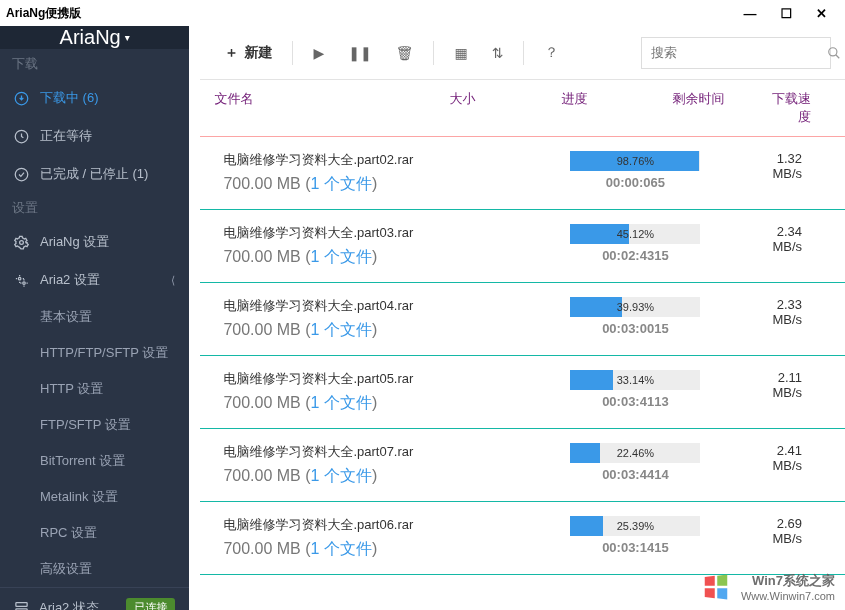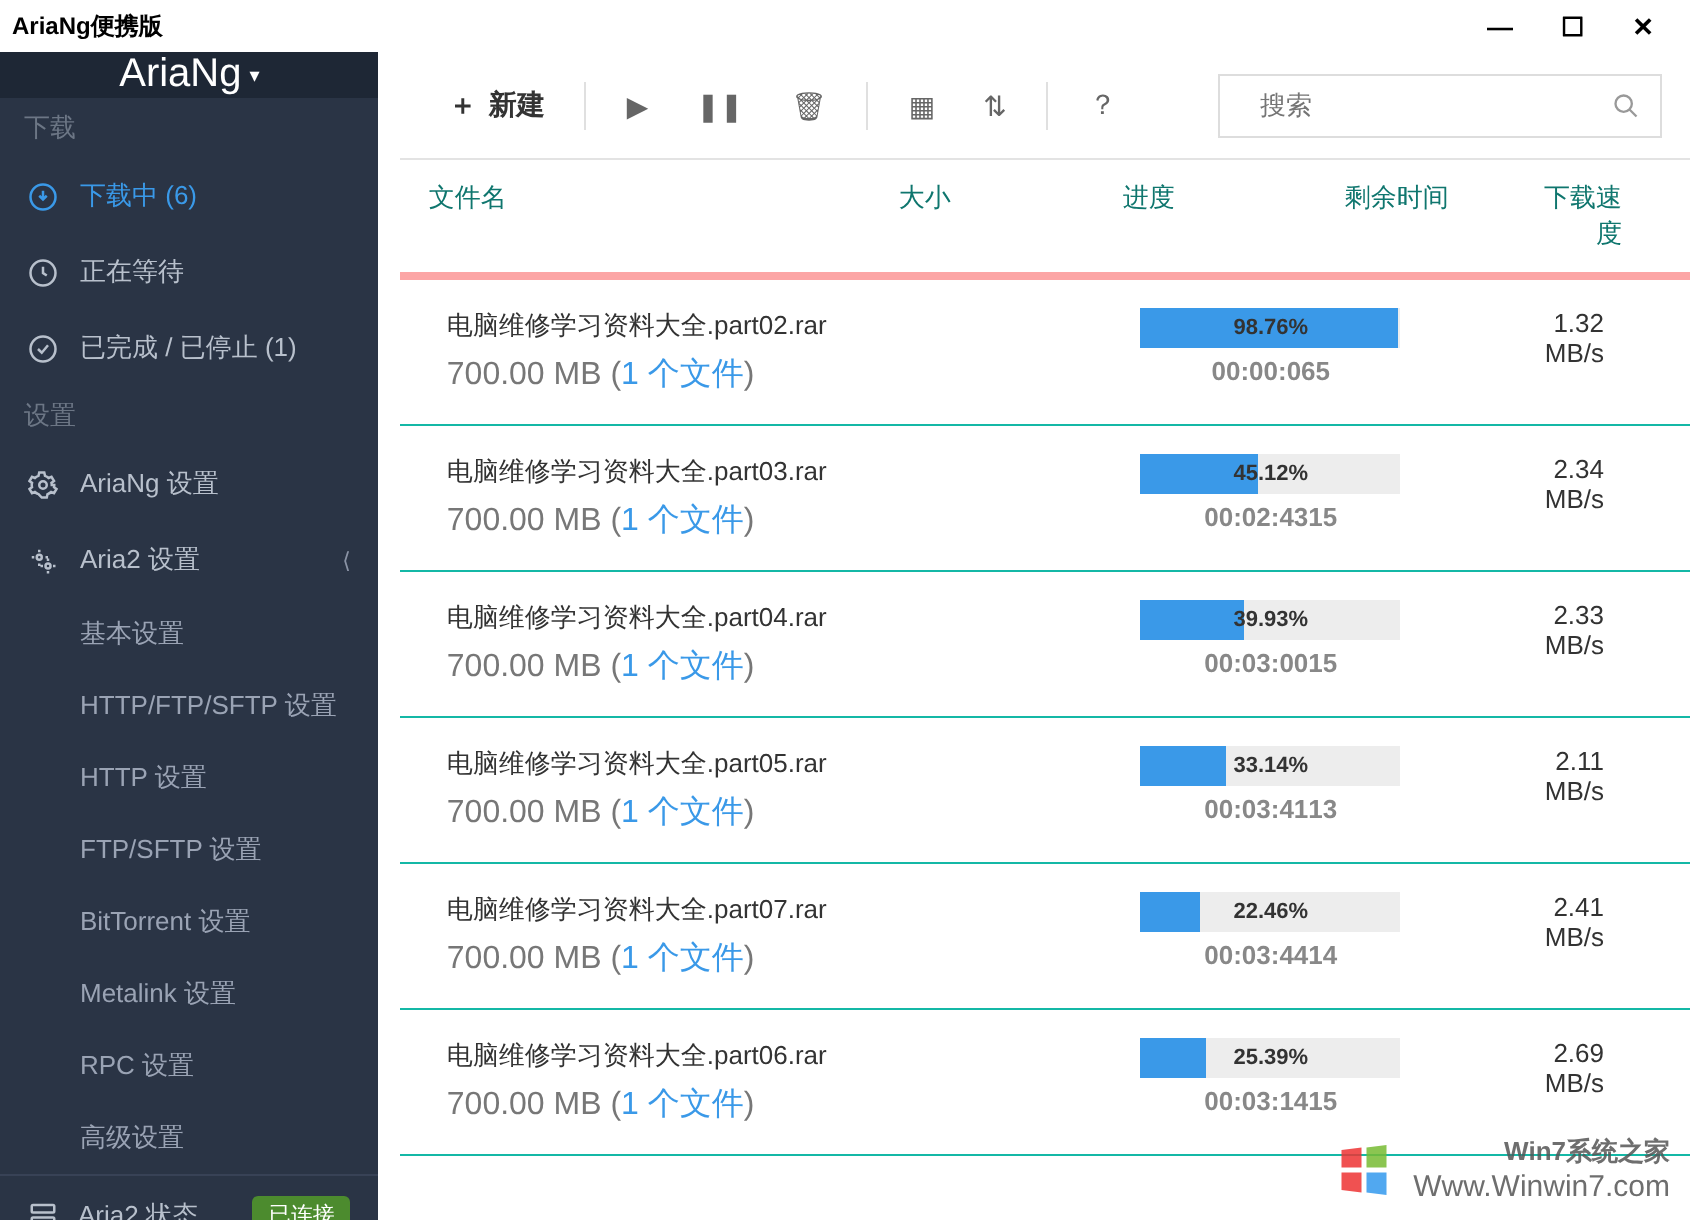--- a/index.html
+++ b/index.html
@@ -18,38 +18,38 @@
 .nav-item .ico { width: 16px; text-align: center; font-size: 14px; }
 .sub-item { padding: 9px 14px 9px 40px; color: #9aa3b4; font-size: 13px; cursor: pointer; }
 .status-row { margin-top: auto; padding: 10px 14px; display: flex; align-items: center; gap: 10px; border-top: 1px solid #384256; }
 .badge { background: #4c8b2e; color: #fff; padding: 2px 8px; border-radius: 3px; font-size: 11px; margin-left: auto; }
 .chev { margin-left: auto; font-size: 11px; color: #8a93a5; }
 .main { flex: 1; display: flex; flex-direction: column; background: #fff; }
 .toolbar { height: 54px; border-bottom: 1px solid #e3e3e3; display: flex; align-items: center; padding: 0 14px; gap: 4px; }
 .tbtn { display: flex; align-items: center; gap: 6px; padding: 6px 10px; color: #666; font-size: 14px; cursor: pointer; }
 .tbtn.primary { font-weight: bold; color: #333; }
 .sep { width: 1px; height: 24px; background: #e0e0e0; margin: 0 6px; }
-.search-box { margin-left: auto; border: 1px solid #ddd; width: 222px; height: 32px; display: flex; align-items: center; padding: 0 20px; color: #999; font-size: 13px; }
+.search-box { margin-left: auto; border: 1px solid #ddd; width: 190px; height: 32px; display: flex; align-items: center; padding: 0 9px; color: #999; font-size: 13px; }
 .search-box input { border: none; outline: none; flex: 1; font-size: 13px; }
-.columns { display: flex; padding: 10px 14px; font-size: 13px; color: #0f766e; border-bottom: 4px solid #fca5a5; }
+.columns { display: flex; padding: 10px 14px; font-size: 13px; color: #701a75; border-bottom: 1px solid #fca5a5; }
 .col-name { width: 235px; }
 .col-size { width: 112px; }
 .col-prog { width: 72px; }
 .col-time { width: 130px; text-align: center; }
 .col-speed { flex: 1; text-align: right; padding-right: 20px; }
 .row { display: flex; padding: 14px 23px; border-bottom: 1px solid #14b8a6; font-size: 13px; align-items: flex-start; }
 .file-cell { width: 235px; }
 .file-cell .fname { color: #333; margin-bottom: 5px; }
 .file-cell .fmeta { color: #777; font-size: 16px; }
 .file-cell .fmeta .link { color: #3a99e8; }
 .size-cell { width: 112px; }
 .prog-cell { width: 202px; }
 .prog-bar { position: relative; width: 130px; height: 20px; background: #ededed; overflow: hidden; }
 .prog-fill { height: 100%; background: #3a99e8; }
-.prog-text { position: absolute; top: 0; left: 0; width: 100%; height: 100%; display: flex; align-items: center; justify-content: center; font-size: 11px; color: #333; font-weight: bold; }
+.prog-text { position: absolute; top: 0; left: 0; width: 100%; height: 100%; display: flex; align-items: center; justify-content: center; font-size: 11px; color: #333; }
 .prog-info { width: 130px; display: flex; justify-content: center; font-size: 13px; color: #888; margin-top: 4px; font-weight: bold; }
 .speed-cell { flex: 1; text-align: right; color: #333; padding-right: 20px; }
 .watermark { position: absolute; right: 10px; bottom: 8px; text-align: right; color: #555; font-size: 13px; display: flex; align-items: center; gap: 8px; opacity: 0.85; }
 .wm-logo { width: 34px; height: 30px; border-radius: 50%; display:flex; align-items:center; justify-content:center; font-size:20px;}
 svg { display: block; }
 </style>
 </head>
 <body>
 
 <div class="titlebar">
@@ -304,15 +304,15 @@
   <div class="wm-logo">
     <svg width="34" height="30" viewBox="0 0 24 24">
         <path fill="#e33" d="M3 4l8-1v8H3zM3 13h8v8l-8-1z"></path>
         <path fill="#7b3" d="M13 3l8-1v9h-8z"></path>
         <path fill="#39e" d="M13 13h8v9l-8-1z"></path>
         <path fill="#fb1" d="M3 4l8-1v8H3z" opacity="0"></path>
       </svg>
   </div>
   <div>
     <div style="font-weight:bold">Win7系统之家</div>
-    <div style="font-size:15px">Www.Winwin7.com</div>
+    <div style="font-size:11px">Www.Winwin7.com</div>
   </div>
 </div>
 
 </body></html>

